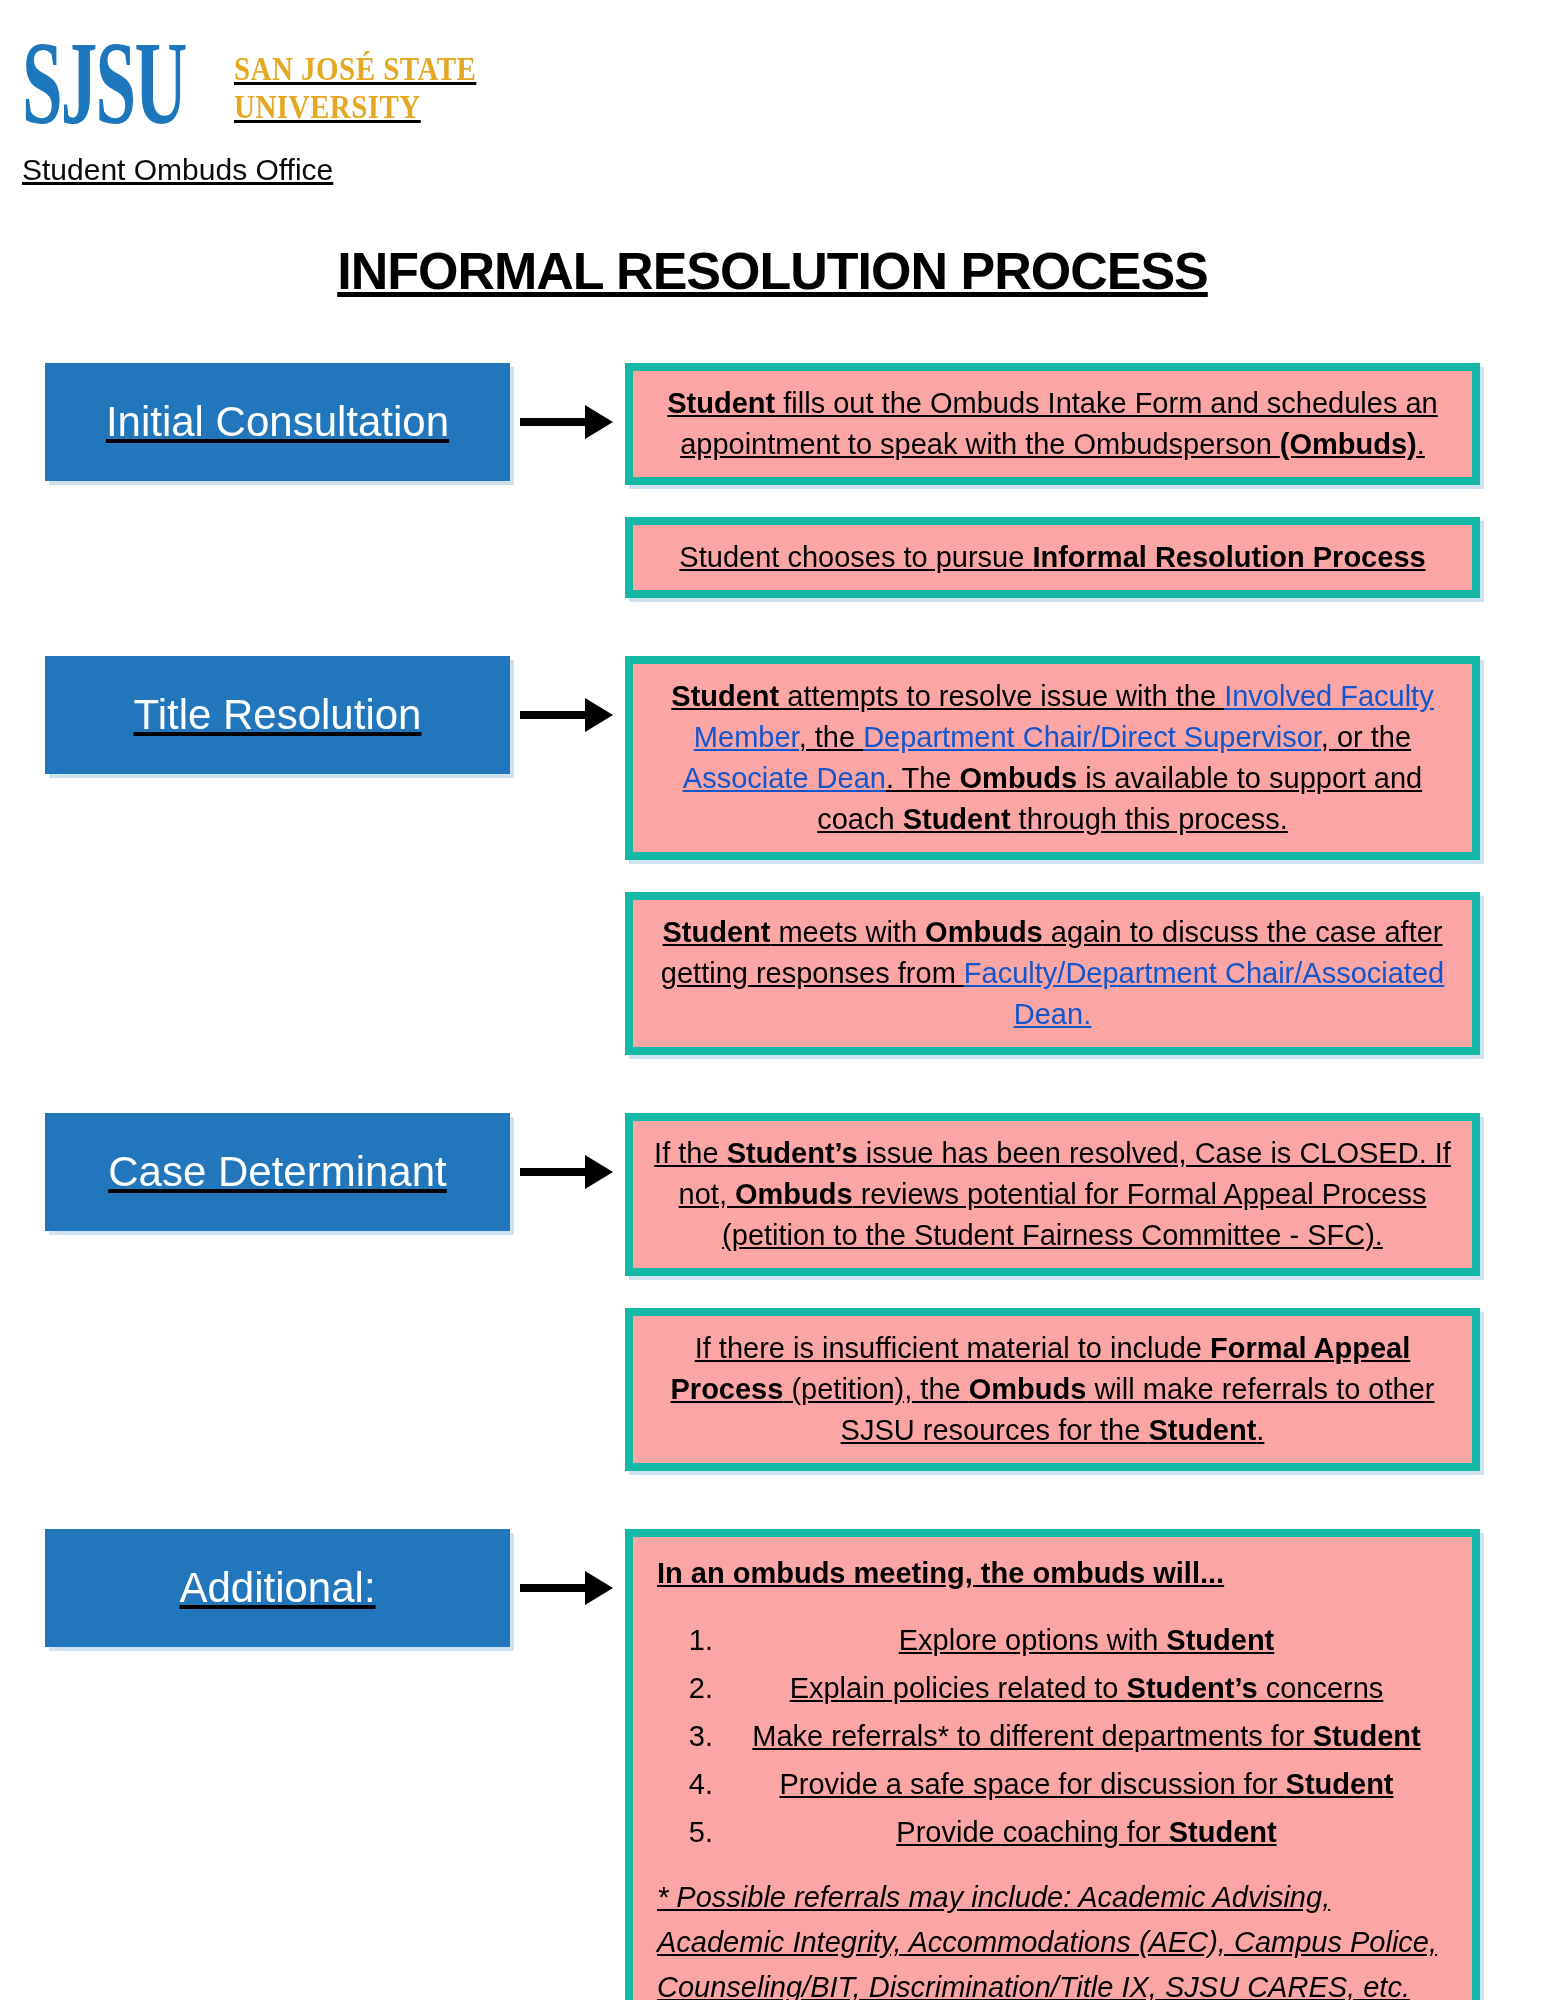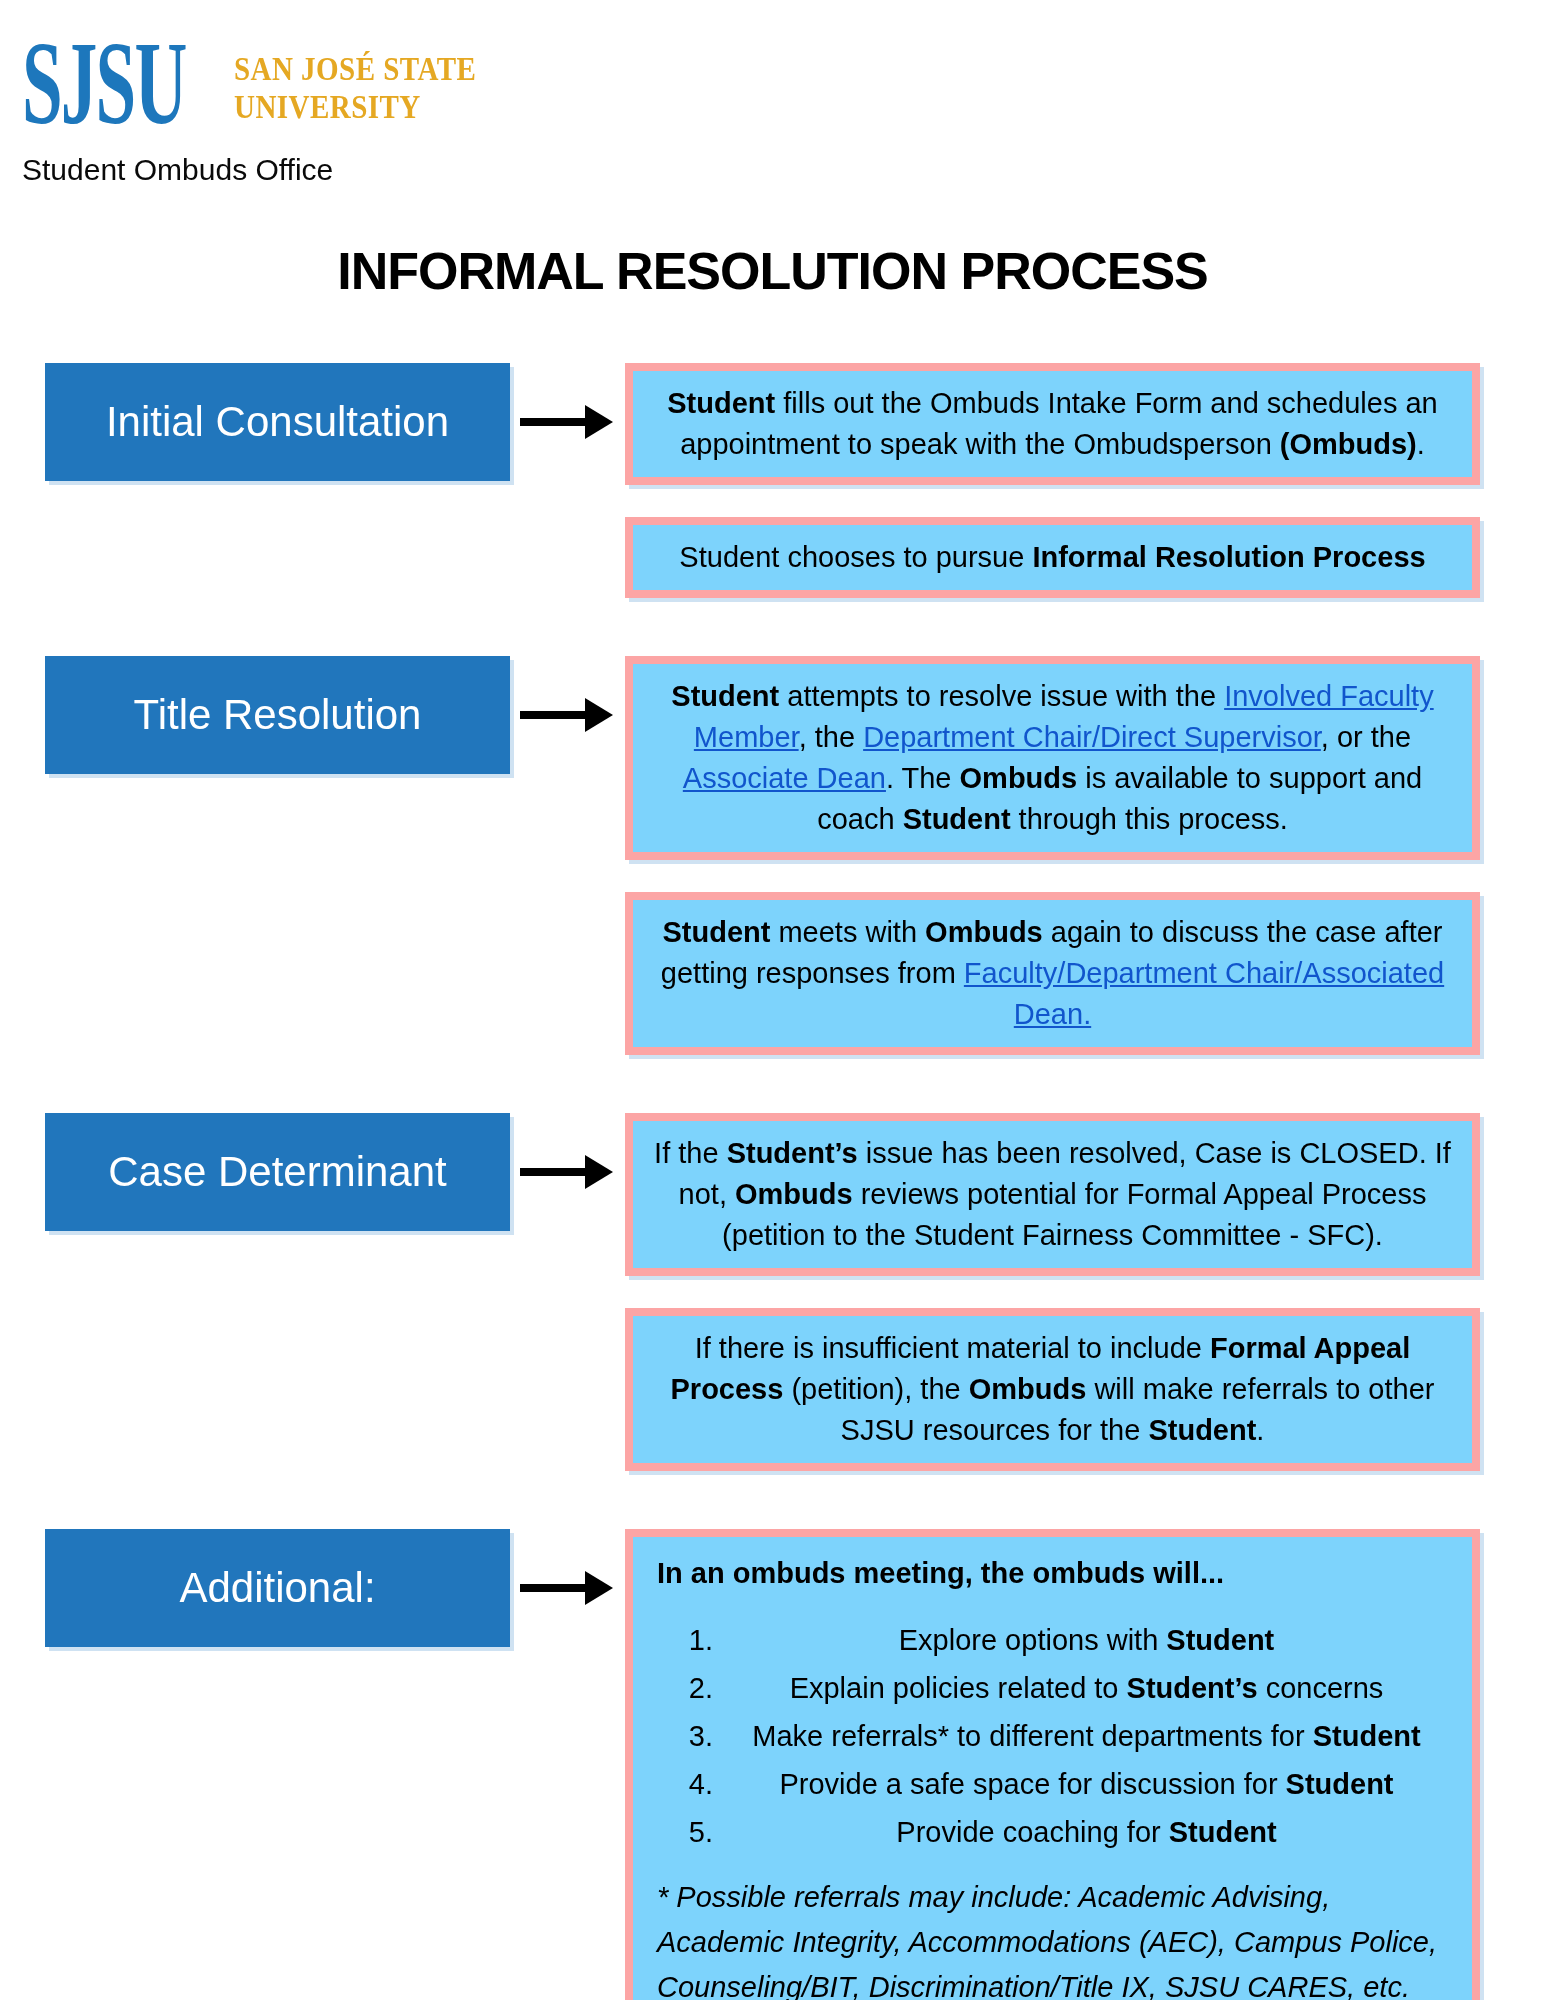--- a/index.html
+++ b/index.html
@@ -4,20 +4,21 @@
 <style>
   html,body{margin:0;padding:0;background:#ffffff;}
   .page{
     position:relative;
     width:1545px;
     height:2000px;
     background:#ffffff;
     overflow:hidden;
     font-family:"Liberation Sans", sans-serif;
     color:#000000;
+    text-decoration:underline;
   }
   
   .header{padding:36px 0 0 22px;}
   .logo-row{display:flex;align-items:flex-start;}
   .logo-acr-wrap{width:212px;height:96px;}
   .logo-acronym{
     display:inline-block;
     font-family:"Liberation Serif", serif;
     font-weight:bold;
     font-size:118px;
@@ -70,23 +71,23 @@
   }
   .arrow::after{
     content:"";position:absolute;right:-27px;top:-13px;
     border-left:28px solid #000;
     border-top:17px solid transparent;
     border-bottom:17px solid transparent;
   }
   .boxes-col{flex:0 0 855px;display:flex;flex-direction:column;gap:32px;}
   .tbox{
     box-sizing:border-box;
-    border:8px solid #fca5a5;
+    border:8px solid #14b8a6;
     box-shadow:4px 4px 0 #cfe2f2;
-    background:#7dd3fc;
+    background:#fca5a5;
     padding:12px 20px;
     font-size:29px;
     line-height:41px;
     text-align:center;
   }
   .tbox-left{text-align:left;padding:16px 24px 20px;}
   .seg-b{font-weight:bold;}
   a.seg-link{color:#1155CC;text-decoration:underline;cursor:pointer;}
   .add-heading{font-weight:bold;font-size:29px;line-height:41px;}
   .add-list{margin:26px 0 22px;padding-left:64px;}

